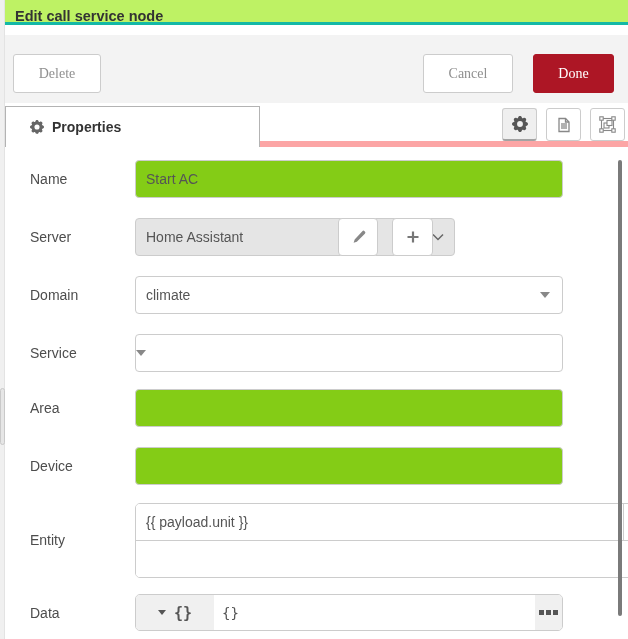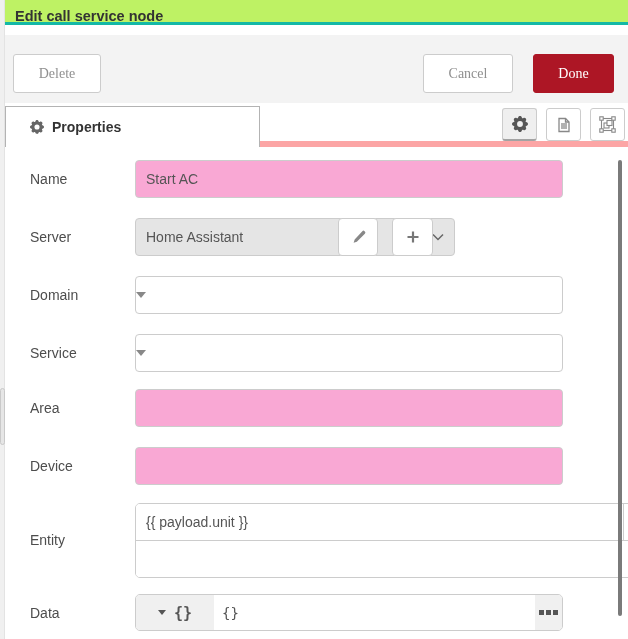--- a/index.html
+++ b/index.html
@@ -26,21 +26,21 @@
   .tab-active { position:absolute; left:0; top:3px; width:255px; height:41px; background:#fff; border:1px solid #b3b3b3; border-bottom:none; display:flex; align-items:center; gap:8px; padding-left:24px; z-index:2; }
   .tab-active .tab-label { font-weight:bold; color:#333; }
   .tab-icon-btns { position:absolute; top:5px; right:3px; height:33px; display:flex; gap:9px; }
   .icon-btn { width:35px; height:33px; background:#fff; border:1px solid #ccc; border-radius:3px; display:flex; align-items:center; justify-content:center; cursor:pointer; }
   .icon-btn.active { background:#efefef; border-bottom:2px solid #a3a3a3; }
 
   
   .form-area { position:absolute; left:5px; top:147px; right:0; bottom:0; background:#fff; }
   .form-row { position:absolute; left:0; right:0; }
   .form-label { position:absolute; left:25px; color:#4d4d4d; line-height:38px; }
-  .text-input { position:absolute; left:130px; width:428px; height:38px; border:1px solid #ccc; border-radius:4px; padding:0 10px; font-size:14px; font-family:inherit; color:#555; background:#f9a8d4; }
+  .text-input { position:absolute; left:130px; width:428px; height:38px; border:1px solid #ccc; border-radius:4px; padding:0 10px; font-size:14px; font-family:inherit; color:#555; background:#84cc16; }
 
   
   .select-box { position:absolute; left:130px; width:320px; height:38px; border:1px solid #ccc; border-radius:4px; background:#e5e5e5; display:flex; align-items:center; padding:0 10px; color:#555; cursor:pointer; }
   .select-box .chev { margin-left:auto; }
   .sq-btn { position:absolute; width:40px; height:38px; border:1px solid #ccc; border-radius:4px; background:#fff; display:flex; align-items:center; justify-content:center; cursor:pointer; }
   .sq-btn.pencil { left:333px; }
   .sq-btn.plus { left:387px; width:41px; }
 
   
   .combo { position:absolute; left:130px; width:428px; height:38px; border:1px solid #ccc; border-radius:4px; background:#fff; display:flex; align-items:center; }
@@ -157,20 +157,21 @@
         <svg width="14" height="14" viewBox="0 0 14 14" stroke="#777" stroke-width="2.2">
             <path d="M7 1.5v11M1.5 7h11"></path>
           </svg>
       </span>
     </div>
   </div>
 
   <div class="form-row" style="top:129px;">
     <label class="form-label">Domain</label>
     <div class="combo">
+      <input type="text" value="climate" style="">
       <span class="caret-down"></span>
     </div>
   </div>
 
   <div class="form-row" style="top:187px;">
     <label class="form-label">Service</label>
     <div class="combo">
       <span class="caret-down"></span>
     </div>
   </div>

